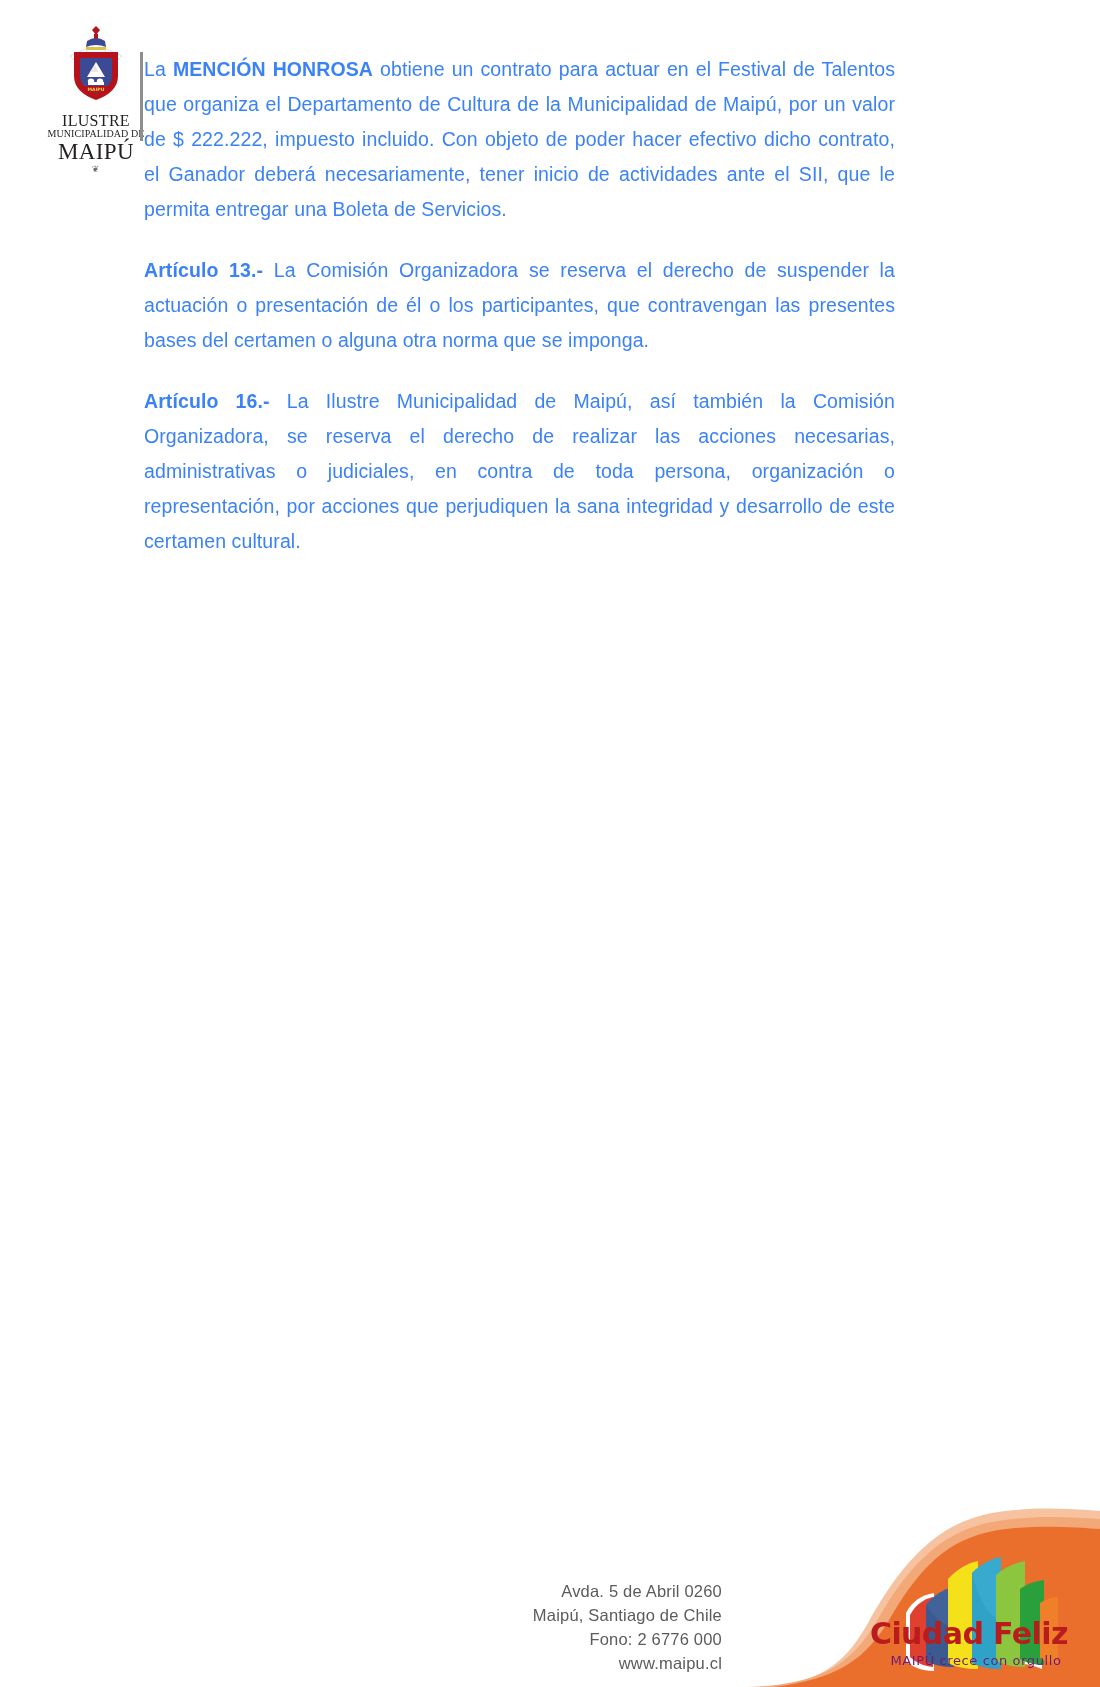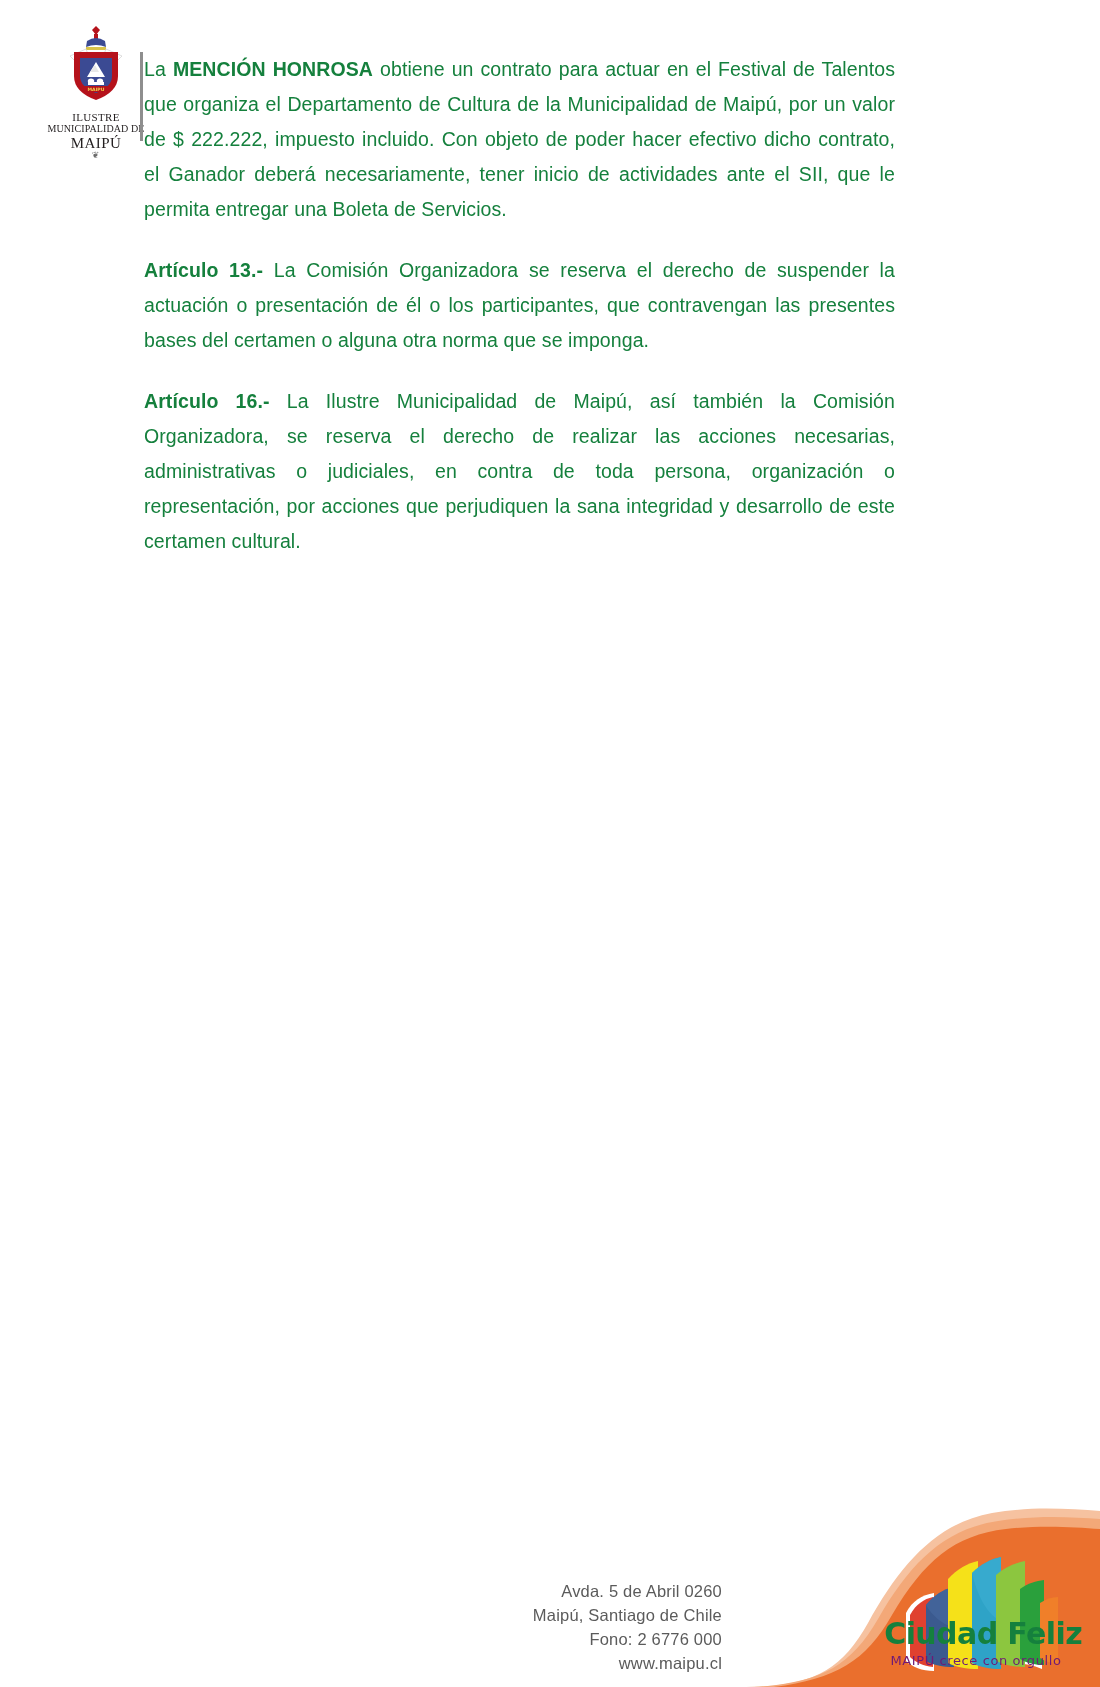--- a/index.html
+++ b/index.html
@@ -33,23 +33,23 @@
     height: 86px;
     margin: 0 auto;
   }
   .crest svg { display: block; }
   .crest-caption {
     font-family: "Liberation Serif", serif;
     color: #231f20;
     line-height: 1.08;
     margin-top: 2px;
   }
-  .crest-caption .l1 { font-size: 11px; letter-spacing: .3px; }
+  .crest-caption .l1 { font-size: 16px; letter-spacing: .3px; }
   .crest-caption .l2 { font-size: 10px; letter-spacing: .1px; }
-  .crest-caption .l3 { font-size: 15px; letter-spacing: .4px; }
+  .crest-caption .l3 { font-size: 23px; letter-spacing: .4px; }
   .crest-caption .l4 { font-size: 9px; color: #6b6b6b; letter-spacing: 1px; }
 
   
   .content {
     position: absolute;
     left: 140px;
     top: 52px;
     width: 755px;
   }
   .change-bar {
@@ -59,21 +59,21 @@
     width: 3px;
     height: 89px;
     background: #8e8e8e;
   }
   p.para {
     margin: 0 0 26px 0;
     padding: 0 0 0 4px;
     font-size: 19.5px;
     line-height: 35px;
     text-align: justify;
-    color: #15803d;
+    color: #3b82f6;
     letter-spacing: 0.1px;
   }
   p.para:last-child { margin-bottom: 4px; }
   p.para b { font-weight: bold; }
 
   
   .footer-address {
     position: absolute;
     right: 378px;
     bottom: 12px;
@@ -98,22 +98,22 @@
     bottom: 6px;
     width: 232px;
     height: 152px;
   }
   .ciudad-logo svg { display: block; }
   .brand-wordmark {
     position: absolute;
     right: 18px;
     bottom: 38px;
     width: 212px;
-    text-align: right;
-    color: #15803d;
+    text-align: left;
+    color: #b91c1c;
     font-family: "DejaVu Sans", sans-serif;
     font-weight: bold;
     font-size: 30px;
     letter-spacing: -0.6px;
     line-height: 1;
   }
   .brand-tagline {
     position: absolute;
     right: 18px;
     bottom: 20px;

